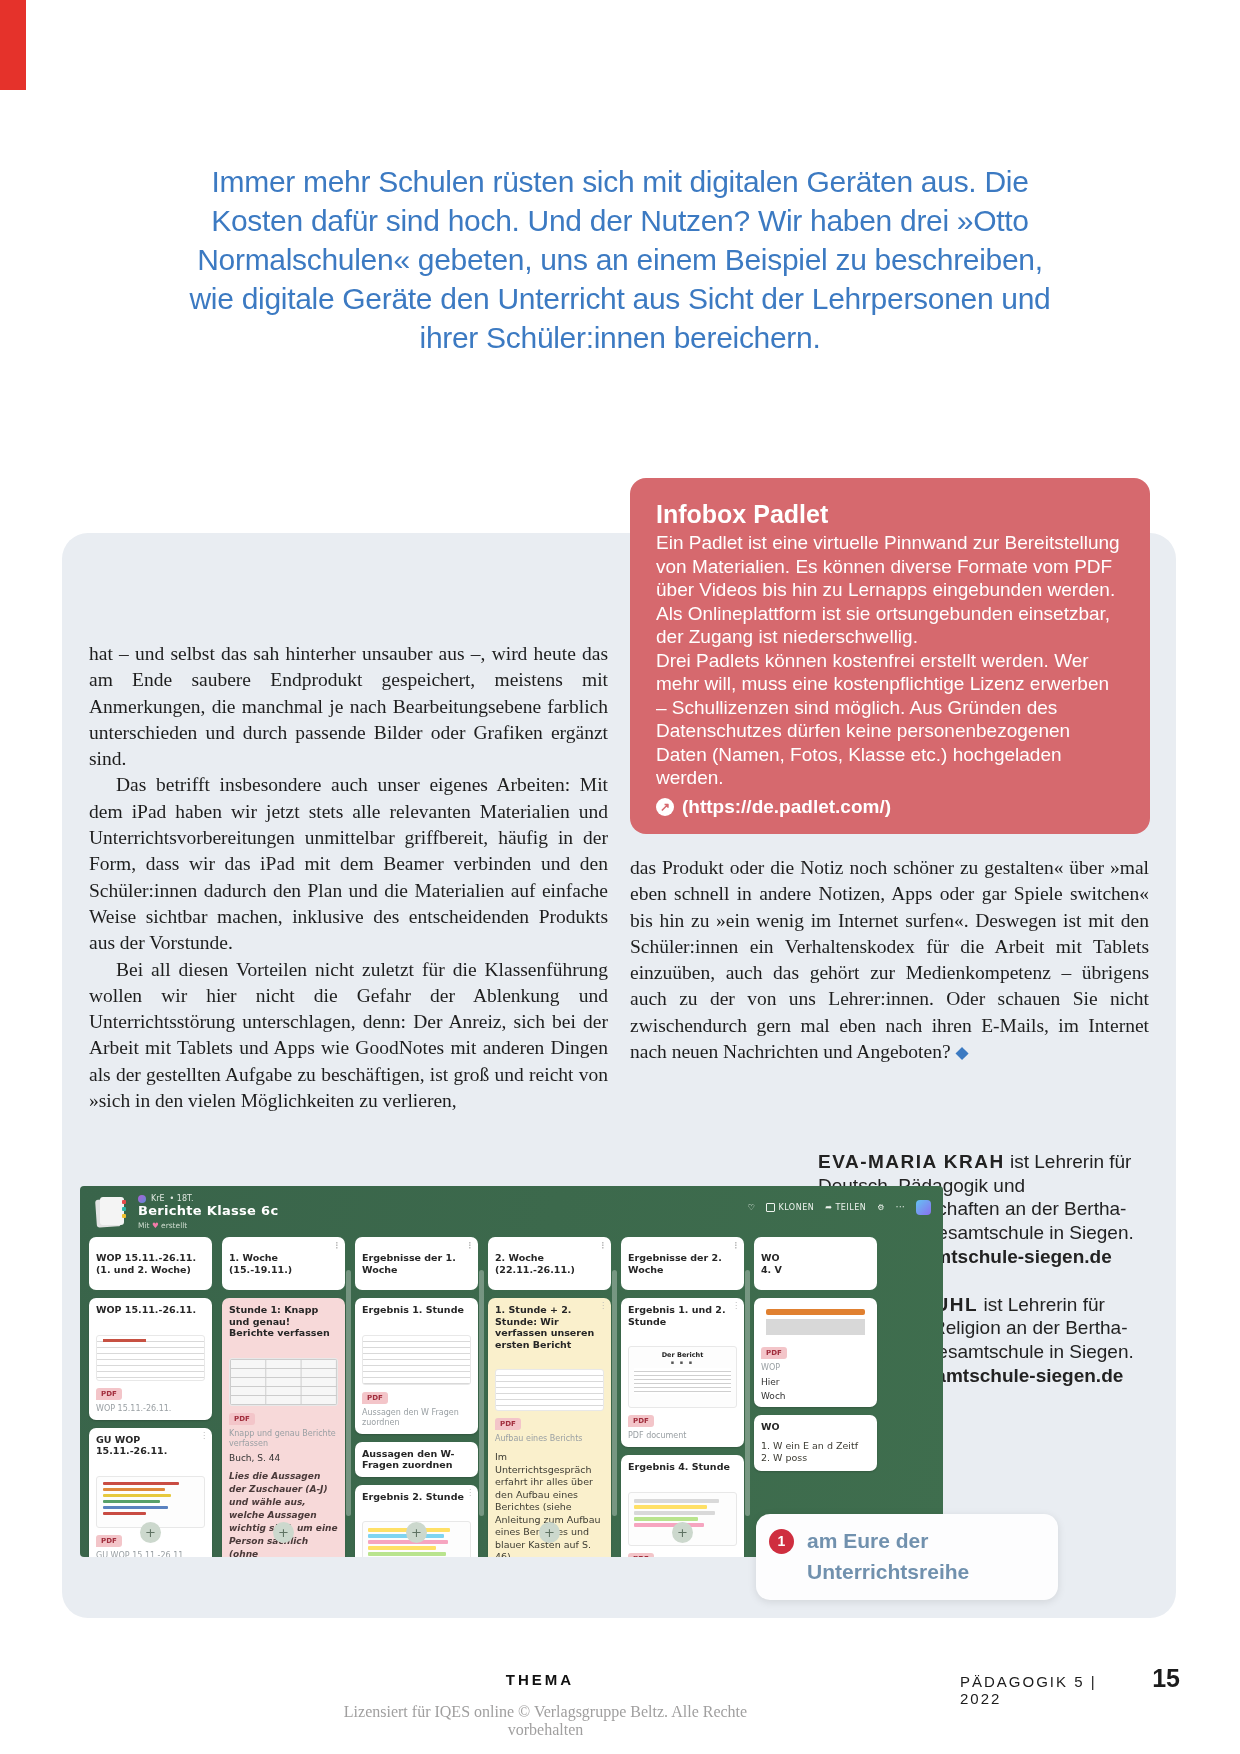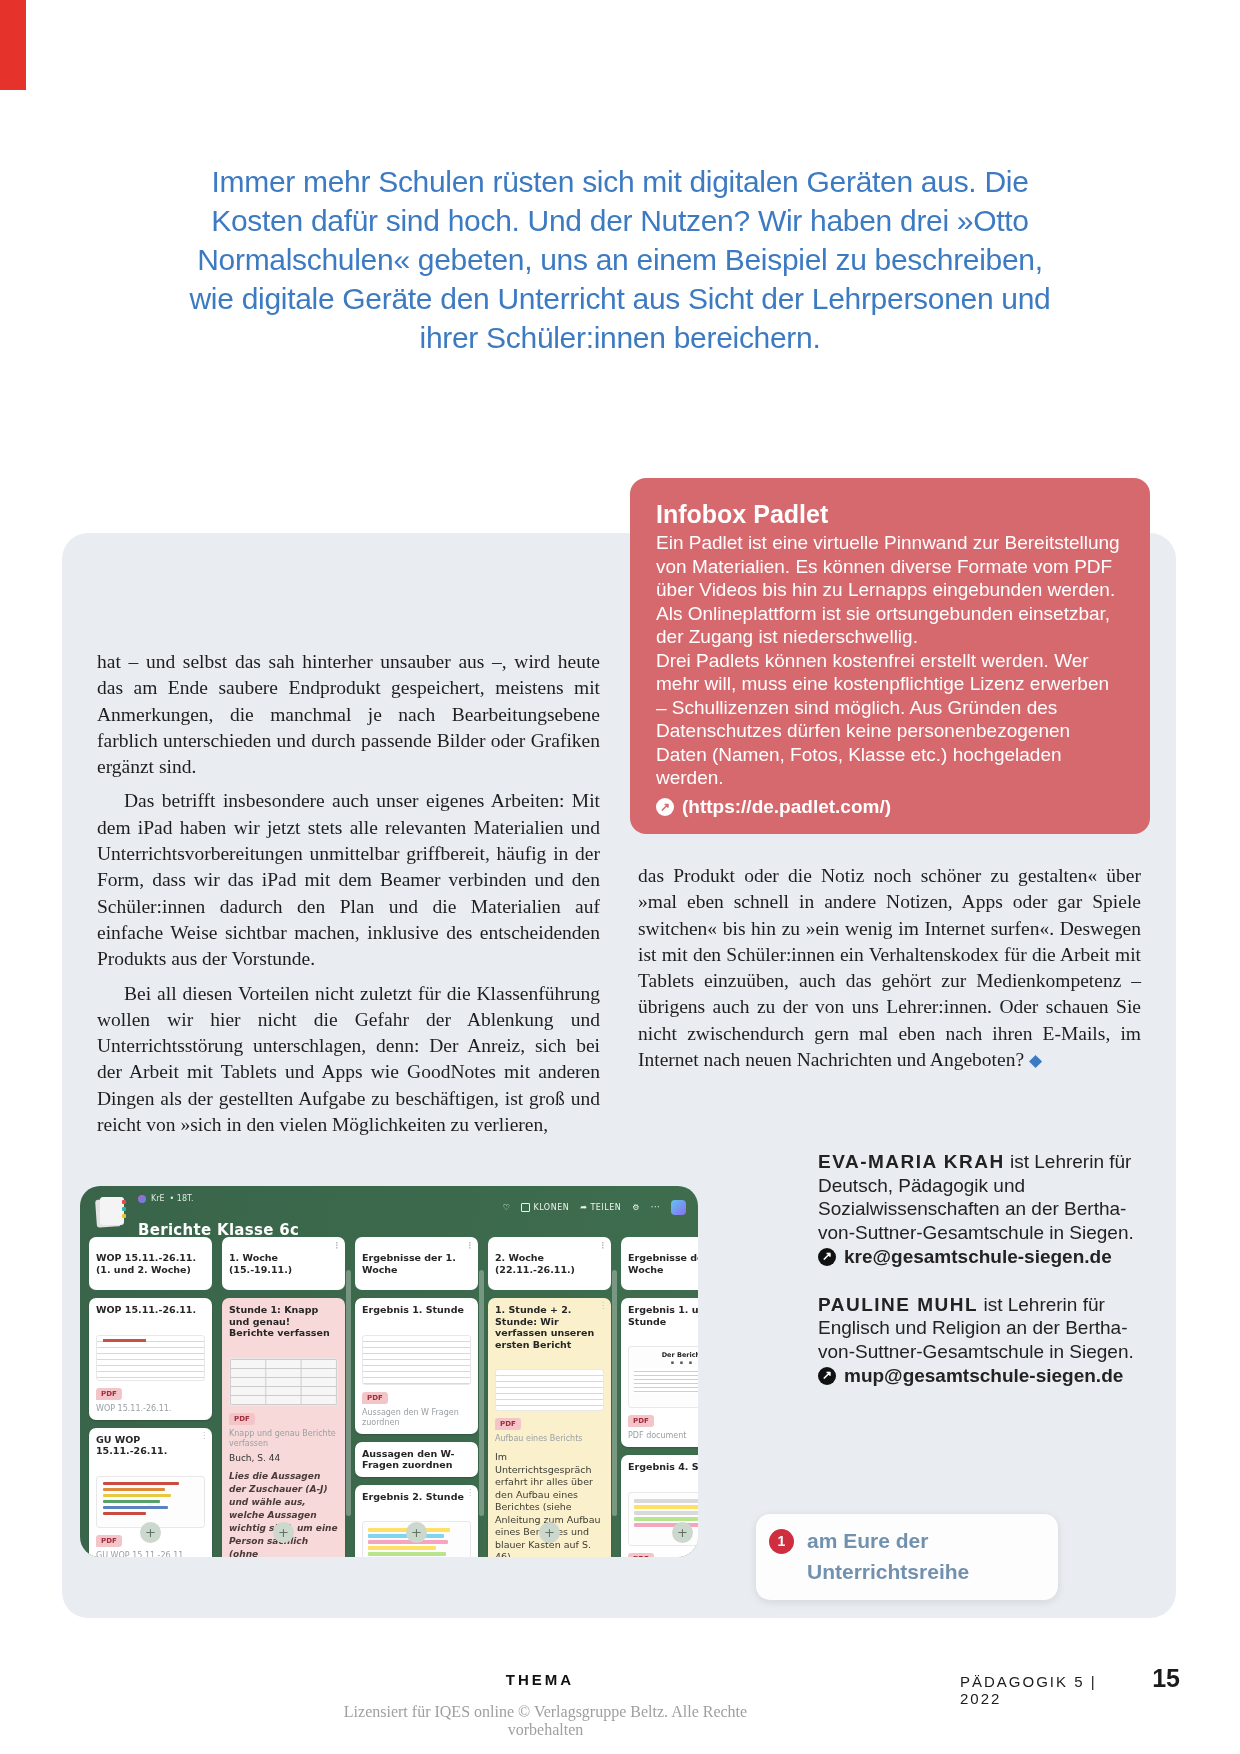--- a/index.html
+++ b/index.html
@@ -27,45 +27,45 @@
   .circle-icon{display:inline-flex;width:18px;height:18px;border-radius:50%;align-items:center;justify-content:center;
                font-size:12px;font-weight:700;flex:0 0 auto;}
   .circle-icon.white{background:#ffffff;color:#d6696e;}
   .circle-icon.black{background:#111111;color:#ffffff;}
 
   
   .serifcol{font-family:"Liberation Serif",serif;font-size:19.5px;line-height:26.3px;color:#1e1e1e;
             text-align:justify;}
   .col-left{left:89px;top:641px;width:519px;}
   .col-right{left:630px;top:855px;width:519px;}
-  .serifcol p{margin:8px;}
+  .serifcol p{margin:0;}
   .serifcol p.indent{text-indent:27px;}
   .end-mark{color:#3c7ac2;font-size:17px;}
 
   
   .bios{left:818px;top:1150px;width:342px;font-size:19px;line-height:23.5px;color:#222222;}
   .bio{margin-bottom:24px;}
   .bio .name{font-weight:700;letter-spacing:1.5px;}
   .bio .mailrow{display:flex;align-items:center;gap:8px;font-weight:700;margin-top:1px;}
 
   
-  .board{left:80px;top:1186px;width:618px;height:371px;border-radius:20px;overflow:hidden;
+  .board{left:80px;top:1186px;width:863px;height:371px;border-radius:4px;overflow:hidden;
          background:linear-gradient(105deg,#39644a,#3f6e4e);font-family:"DejaVu Sans",sans-serif;}
   .board-logo{position:absolute;left:14px;top:10px;width:34px;height:32px;}
   .board-logo .page{position:absolute;background:#f4f4f4;border-radius:3px;width:24px;height:28px;}
   .board-logo .p1{left:2px;top:3px;transform:rotate(-4deg);background:#e3e3e3;}
   .board-logo .p2{left:6px;top:1px;}
   .board-logo .dot{position:absolute;width:4px;height:4px;border-radius:1px;}
   .board-logo .d1{background:#e54b4b;right:2px;top:4px;}
   .board-logo .d2{background:#2fb6a8;right:2px;top:11px;}
   .board-logo .d3{background:#f0c02f;right:2px;top:18px;}
   .board-head{position:absolute;left:58px;top:8px;color:#ffffff;}
   .board-meta{font-size:8px;color:#dfe7e0;display:flex;gap:5px;align-items:center;}
   .avatar-dot{width:8px;height:8px;border-radius:50%;background:linear-gradient(135deg,#b05fd6,#5f8ad6);display:inline-block;}
-  .board-title{font-size:15px;font-weight:700;margin-top:18px;letter-spacing:.3px;}
+  .board-title{font-size:13px;font-weight:700;margin-top:0;letter-spacing:.3px;}
   .board-sub{font-size:7.5px;color:#cfdccf;margin-top:3px;}
   .board-sub .hrt{color:#f27ba8;}
   .board-toolbar{position:absolute;right:12px;top:14px;display:flex;gap:11px;align-items:center;
                  color:#eef3ee;font-size:8px;letter-spacing:.5px;}
   .tb-item{display:flex;align-items:center;gap:3px;}
   .tb-box{width:7px;height:7px;border:1px solid #eef3ee;border-radius:1px;}
   .padlet-applogo{width:15px;height:15px;border-radius:4px;background:linear-gradient(135deg,#64c3f2,#8a6ff0);}
 
   .pcol{position:absolute;top:51px;width:123px;}
   .pill{background:#ffffff;border-radius:7px;padding:15px 7px;font-size:9.5px;line-height:11.5px;

